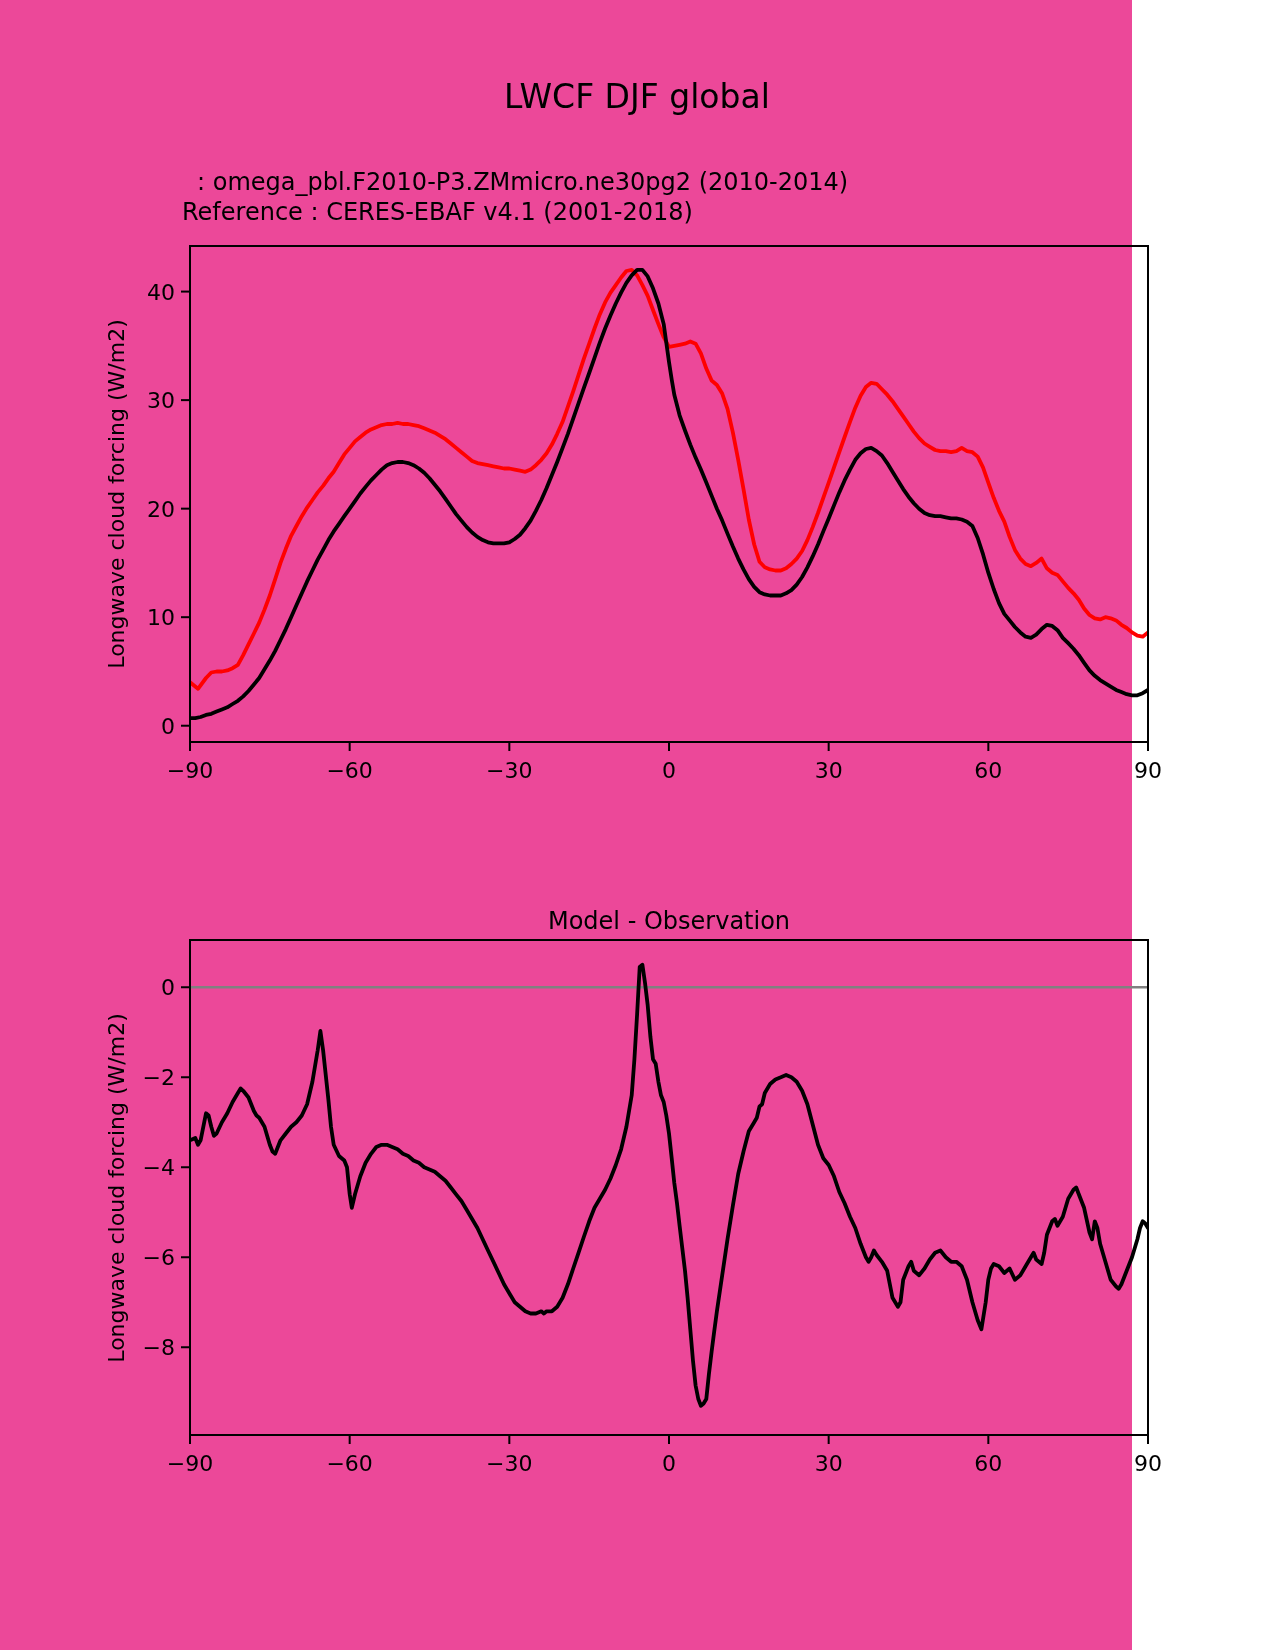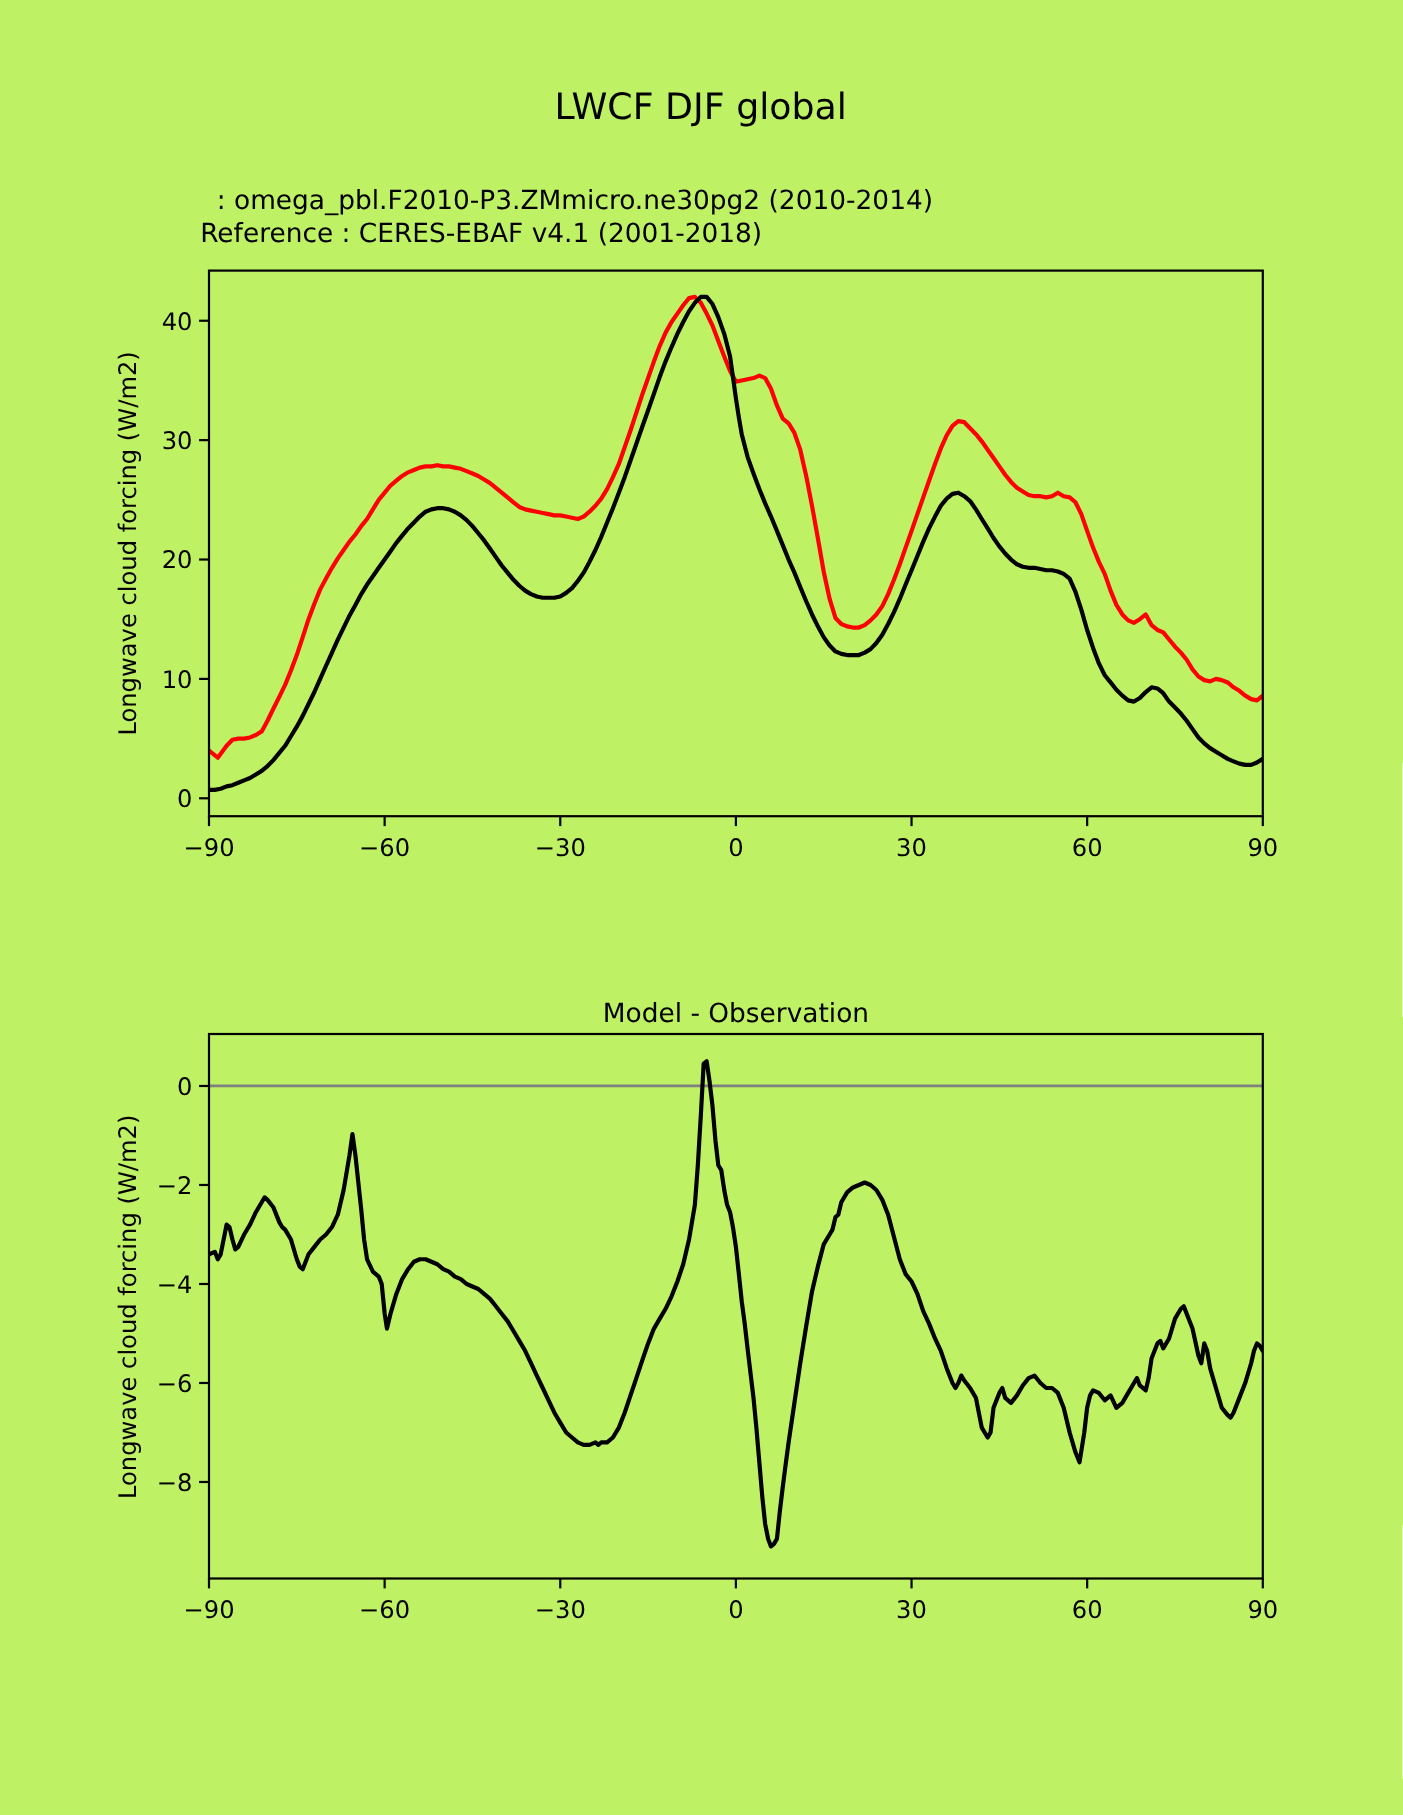--- a/index.html
+++ b/index.html
@@ -1,20 +1,20 @@
 <!DOCTYPE html>
 <html><head>
 <meta charset="utf-8">
 <style>
   html, body { margin: 0; padding: 0; background: #ffffff; }
   #figure {
     position: relative;
-    width: 1275px;
+    width: 1132px;
     height: 1650px;
-    background: #bef264;
+    background: #ec4899;
     font-family: "DejaVu Sans", "Liberation Sans", sans-serif;
   }
   svg text {
     font-family: "DejaVu Sans", "Liberation Sans", sans-serif;
     fill: #000000;
   }
   .fig-title   { font-size: 33px; }
   .legend-line { font-size: 24px; }
   .sub-title   { font-size: 24px; }
   .axis-label  { font-size: 22px; }

